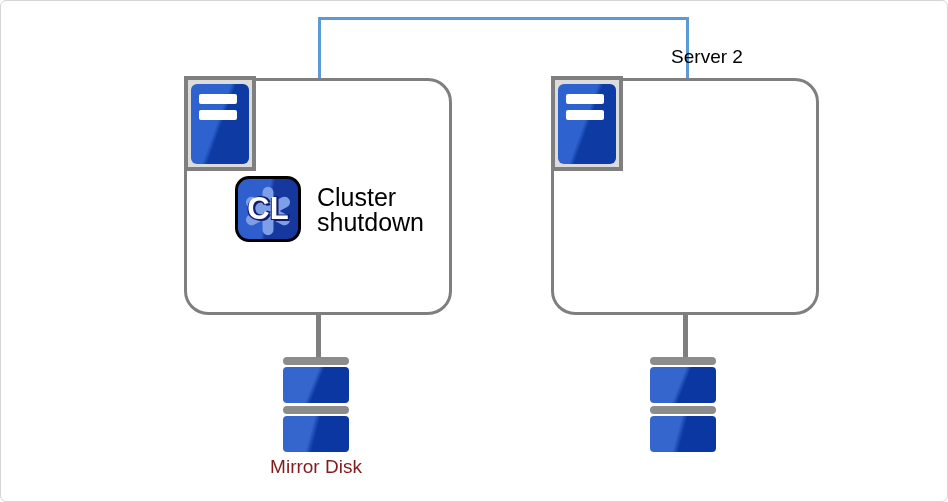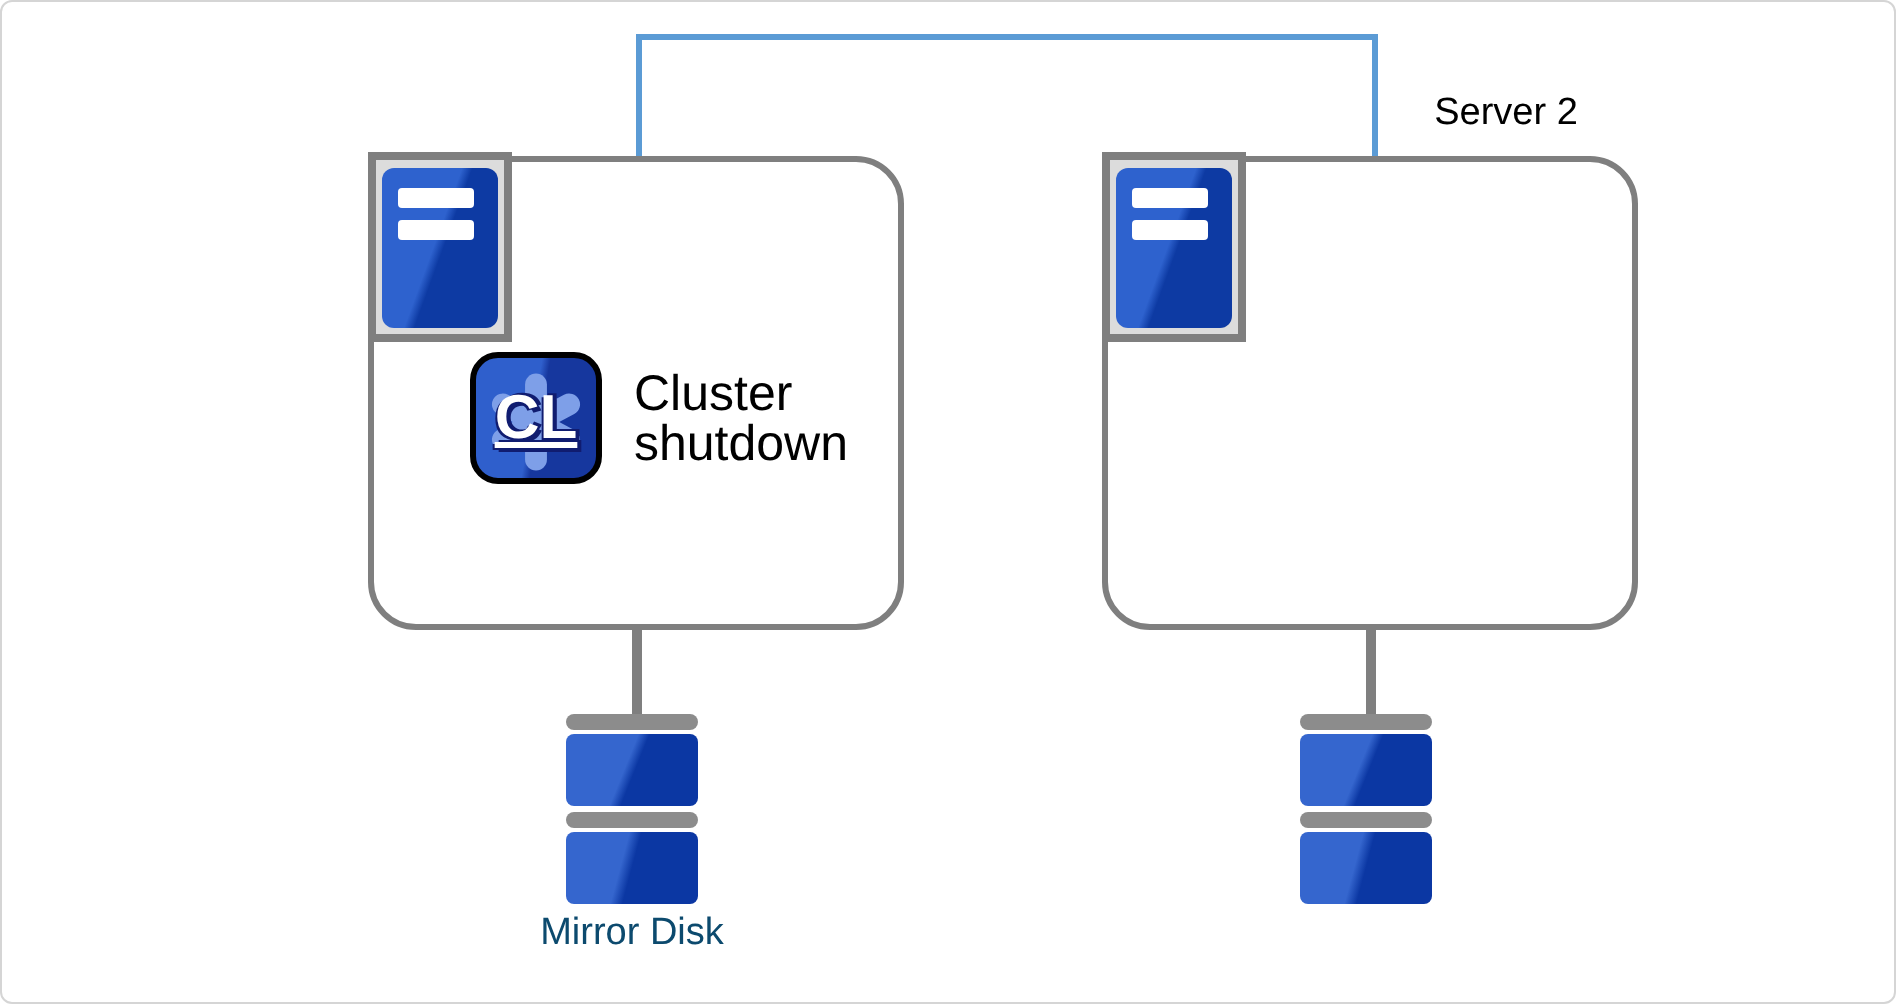--- a/index.html
+++ b/index.html
@@ -28,21 +28,21 @@
   }
 
   
   .server-label {
     position: absolute; top: 45px;
     width: 120px; text-align: center;
     font-size: 19px; color: #000;
     white-space: nowrap;
   }
   .server-label.s1 { left: 325px; }
-  .server-label.s2 { left: 692px; }
+  .server-label.s2 { left: 646px; }
 
   
   .server-box {
     position: absolute; top: 77px;
     width: 268px; height: 237px;
     background: #fff;
     border: 3px solid #7f7f7f;
     border-radius: 24px;
   }
   .server-box.s1 { left: 183px; }
@@ -81,21 +81,20 @@
     background: linear-gradient(100deg, #2f5fcc 0%, #2f5fcc 47%, #16379e 53%, #16379e 100%);
     display: flex; align-items: center; justify-content: center;
     overflow: hidden;
   }
   .cl-gear { position: absolute; left: 5px; top: 4px; }
   .cl-text {
     position: relative;
     font-size: 31px; font-weight: bold; color: #ffffff;
     letter-spacing: 0px;
     text-shadow: 2px 2px 0 #101c70, -1px 1px 0 #101c70, 2px -1px 0 #101c70;
-    text-decoration: underline;
   }
 
   .annotation {
     position: absolute; left: 316px; top: 184px;
     width: 110px;
     font-size: 25px; line-height: 25px; color: #000;
   }
 
   
   .disk-connector {
@@ -125,21 +124,21 @@
     margin-bottom: 3px;
   }
   .disk-platter.second {
     background: linear-gradient(105deg, #3566ce 0%, #3566ce 42%, #0b37a3 50%, #0b37a3 100%);
     margin-bottom: 0;
   }
 
   .disk-label {
     position: absolute; left: 255px; top: 455px;
     width: 120px; text-align: center;
-    font-size: 19px; color: #0c4a6e;
+    font-size: 19px; color: #7f1d1d;
     white-space: nowrap;
   }
 </style>
 </head>
 <body>
 
 <div class="canvas">
 
   <div class="interconnect"></div>
 

